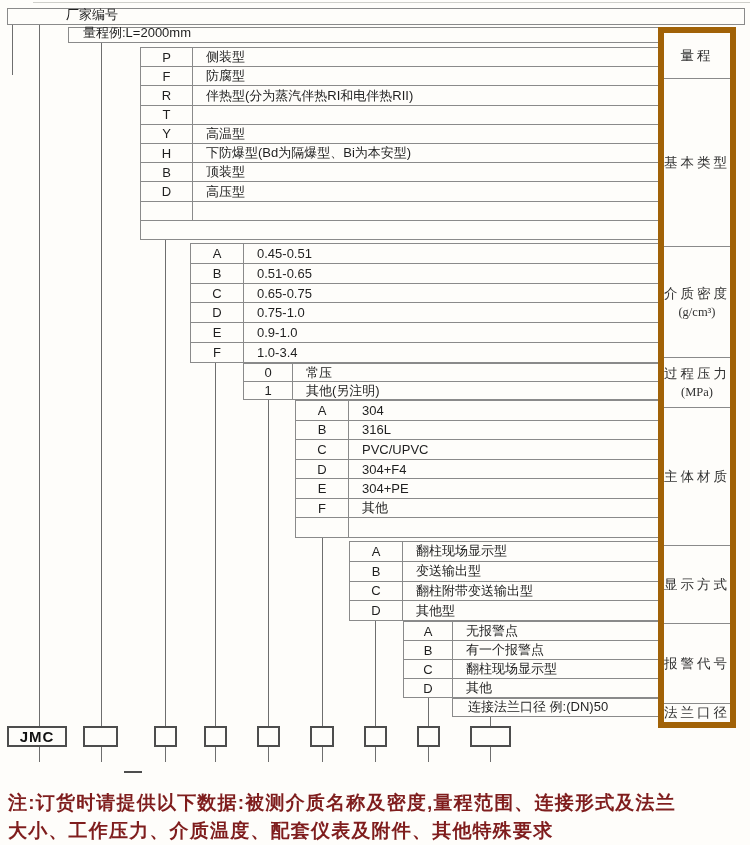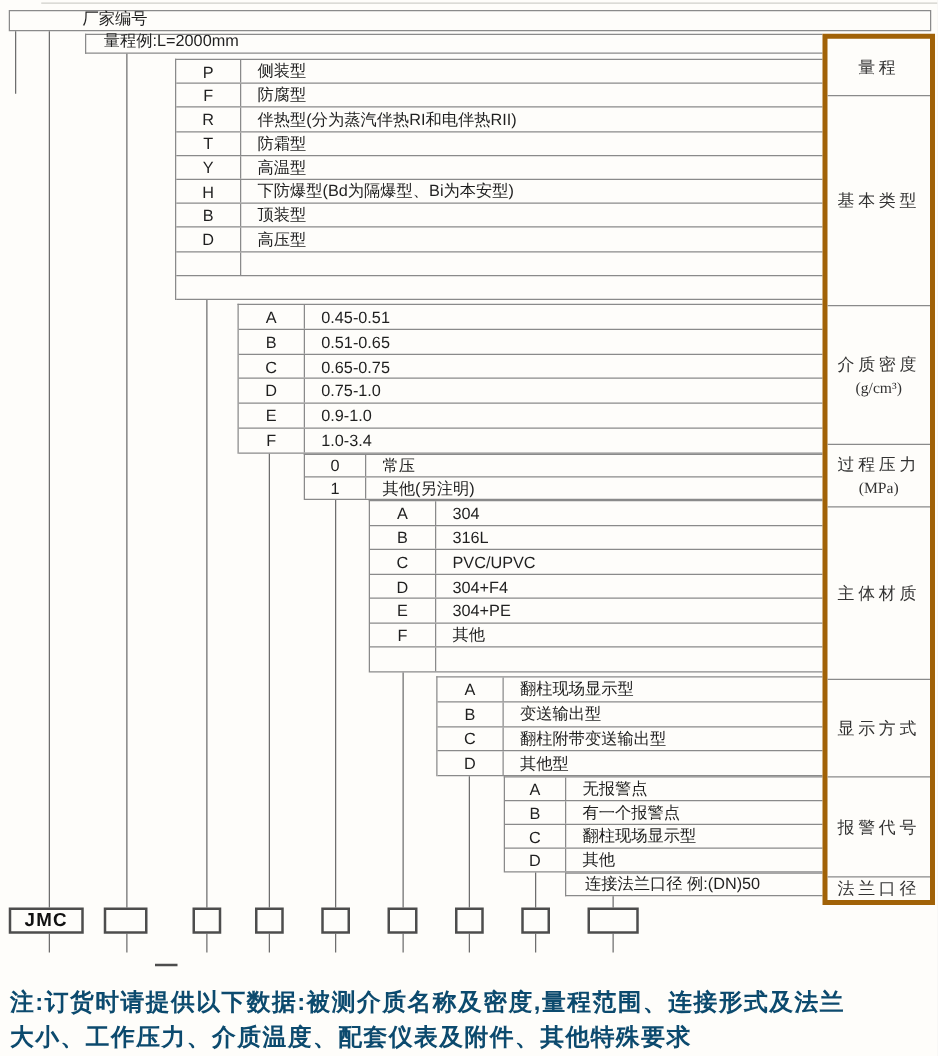--- a/index.html
+++ b/index.html
@@ -28,42 +28,42 @@
        font-size:13px; white-space:nowrap; overflow:hidden;}
   .t-basic   .code{width:52px;}
   .t-density .code{width:53px;}
   .t-pressure .code{width:49px;}
   .t-material .code{width:53px;}
   .t-display .code{width:53px;}
   .t-alarm   .code{width:49px;}
   .t-basic .row:last-child .code{border-right:none;}
 
   
-  .labels{position:absolute; left:658px; top:27px; width:90px; box-sizing:border-box;
-          border:4px solid #a16207; background:transparent;}
+  .labels{position:absolute; left:658px; top:27px; width:78px; box-sizing:border-box;
+          border:6px solid #a16207; background:transparent;}
   .lcell{box-sizing:border-box; border-bottom:1px solid #8a8a8a;
          display:flex; flex-direction:column; justify-content:center; align-items:center;
          font-family:"Liberation Serif", serif; font-size:13.5px; color:#333;
          letter-spacing:3px; text-align:center;}
   .lcell:last-child{border-bottom:none;}
   .lcell .unit{letter-spacing:0; font-size:12.5px; margin-top:2px;}
 
   
   .vline{position:absolute; width:1px; background:#6e6e6e;}
 
   
   .bbox{position:absolute; top:726px; height:21px; box-sizing:border-box;
         border:2px solid #4d4d4d; background:#fefdfa;}
   .jmc{display:flex; align-items:center; justify-content:center;
        font-weight:bold; font-size:15px; letter-spacing:1px; color:#111;}
   .dash{position:absolute; top:771px; height:2px; background:#4d4d4d;}
 
   
   .note{position:absolute; left:8px; top:789px; width:740px;
-        font-size:19px; font-weight:bold; color:#0c4a6e;
+        font-size:19px; font-weight:bold; color:#7f1d1d;
         line-height:28px; letter-spacing:1.2px; white-space:nowrap;}
 </style>
 </head>
 <body>
 
 <div id="stage">
 
   <div class="topline"></div>
 
   <div class="bar b-all" style="left:7px; top:8px; width:738px; height:17px; padding-left:58px;">
@@ -83,21 +83,20 @@
       <div class="row">
       <div class="code">F</div>
       <div class="desc">防腐型</div>
     </div>
       <div class="row">
       <div class="code">R</div>
       <div class="desc">伴热型(分为蒸汽伴热RI和电伴热RII)</div>
     </div>
       <div class="row">
       <div class="code">T</div>
-      <div class="desc">防霜型</div>
     </div>
       <div class="row">
       <div class="code">Y</div>
       <div class="desc">高温型</div>
     </div>
       <div class="row">
       <div class="code">H</div>
       <div class="desc">下防爆型(Bd为隔爆型、Bi为本安型)</div>
     </div>
       <div class="row">

